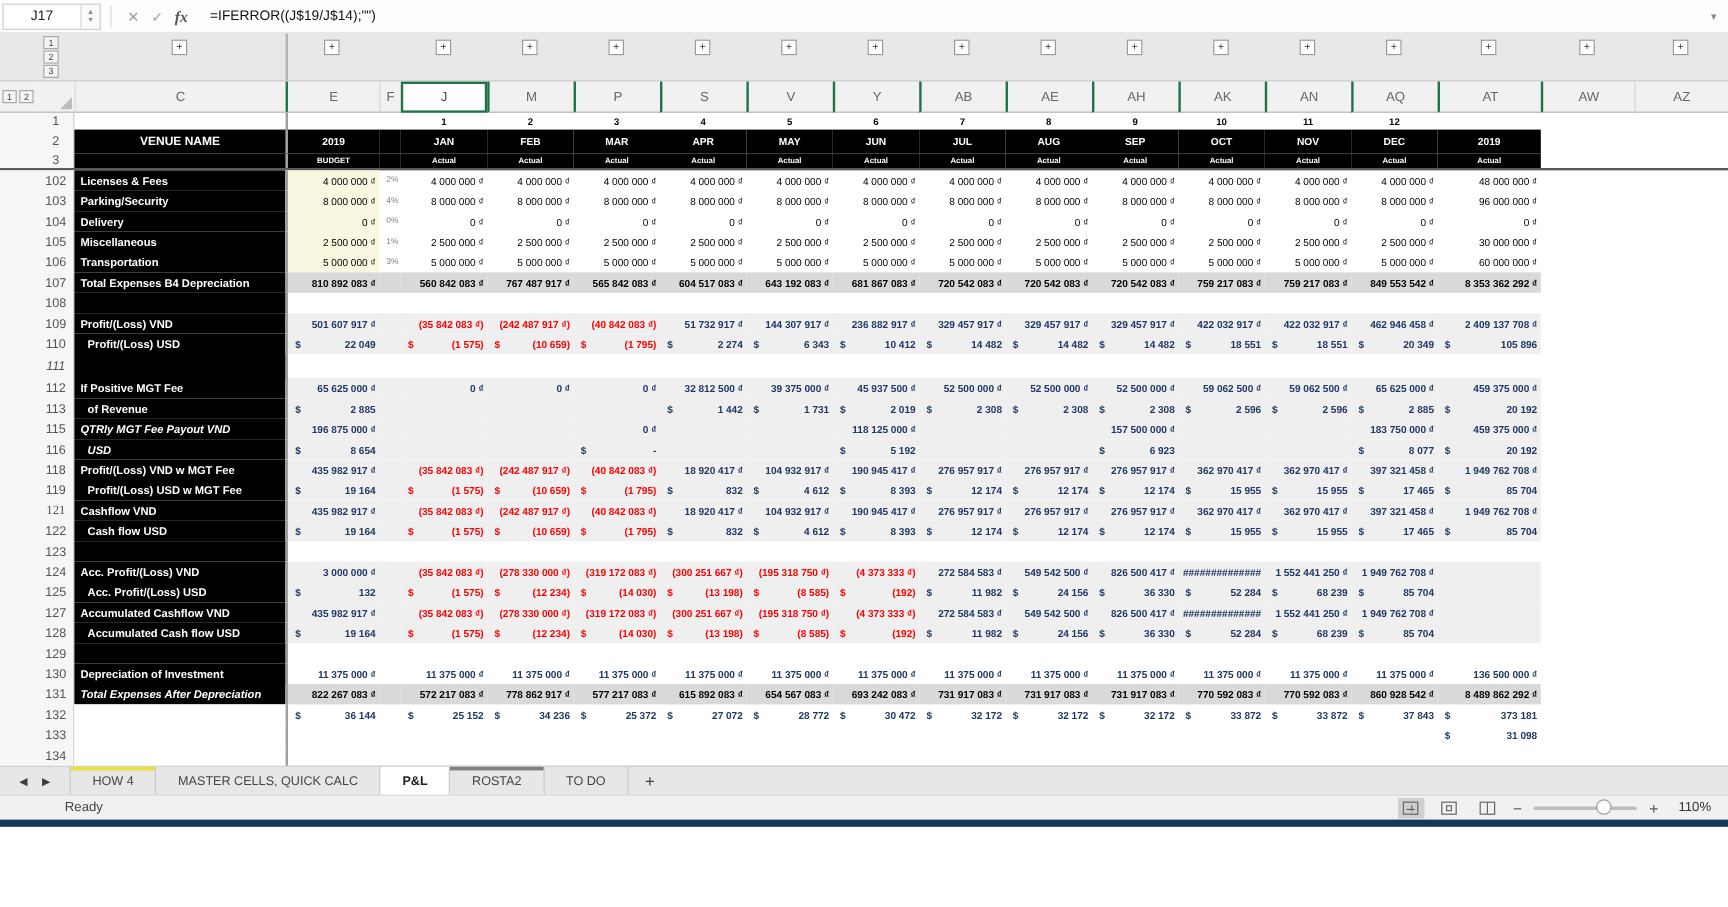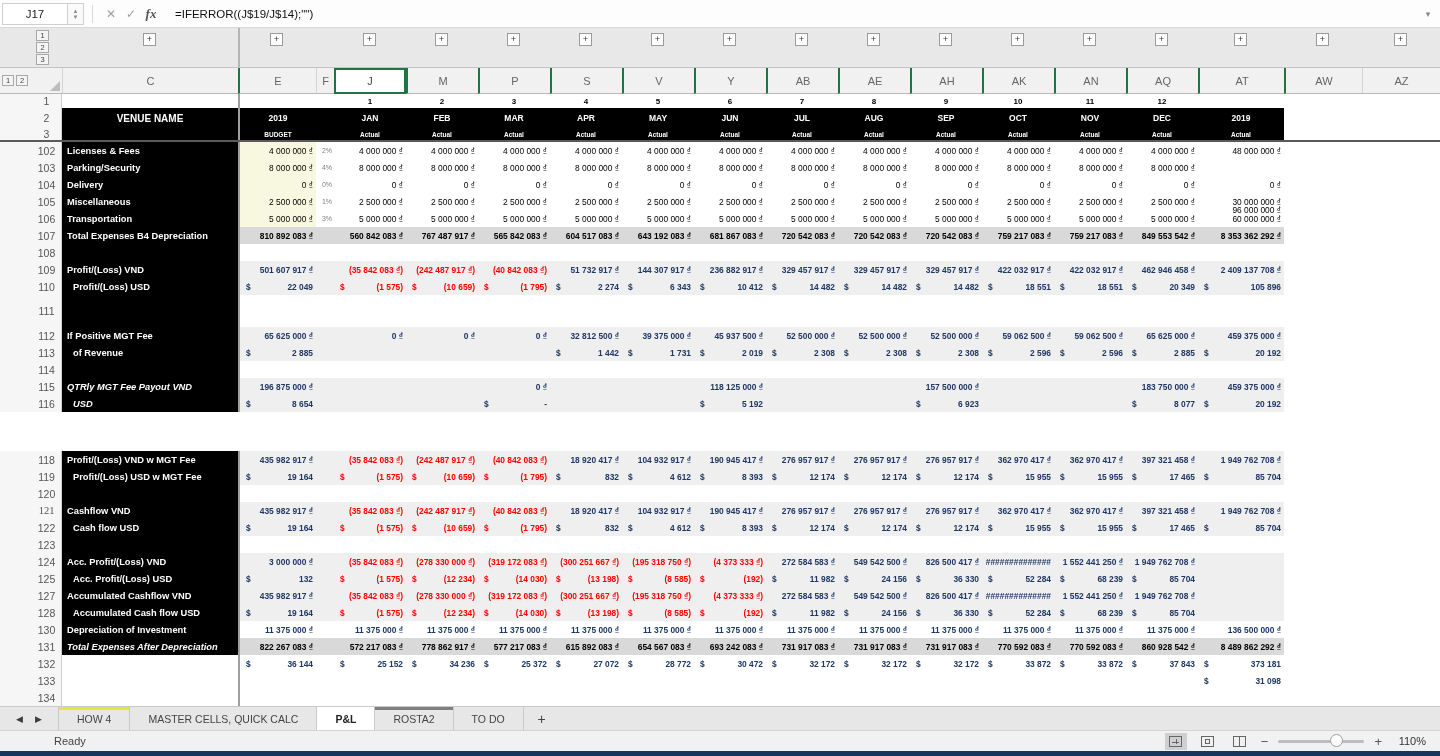--- a/index.html
+++ b/index.html
@@ -287,21 +287,21 @@
         <div class="cell dcell blk" style="width: 72px;">8 000 000 ₫</div>
         <div class="cell dcell blk" style="width: 72px;">8 000 000 ₫</div>
         <div class="cell dcell blk" style="width: 72px;">8 000 000 ₫</div>
         <div class="cell dcell blk" style="width: 72px;">8 000 000 ₫</div>
         <div class="cell dcell blk" style="width: 72px;">8 000 000 ₫</div>
         <div class="cell dcell blk" style="width: 72px;">8 000 000 ₫</div>
         <div class="cell dcell blk" style="width: 72px;">8 000 000 ₫</div>
         <div class="cell dcell blk" style="width: 72px;">8 000 000 ₫</div>
         <div class="cell dcell blk" style="width: 72px;">8 000 000 ₫</div>
         <div class="cell dcell blk" style="width: 72px;">8 000 000 ₫</div>
-        <div class="cell dcell blk" style="width: 86px; margin-top: 42px;">96 000 000 ₫</div>
+        <div class="cell dcell blk" style="width: 86px;">96 000 000 ₫</div>
         <div class="cell " style="width: 78px;"></div>
         <div class="cell " style="width: 78px;"></div>
       </div>
       <div class="row" style="height: 17px;">
         <div class="cell gut" style="width: 32px;"></div>
         <div class="cell rn" style="width: 30px;">104</div>
         <div class="cell lab" style="width: 176px;">Delivery</div>
         <div class="cell dcell paneL yel blk" style="width: 78px;">0 ₫</div>
         <div class="cell pct " style="width: 18px;">0%</div>
         <div class="cell dcell blk" style="width: 72px;">0 ₫</div>
@@ -487,21 +487,21 @@
           <span>$</span>
           <span>20 349</span>
         </div>
         <div class="cell bandL bold pos usdcell" style="width: 86px;">
           <span>$</span>
           <span>105 896</span>
         </div>
         <div class="cell " style="width: 78px;"></div>
         <div class="cell " style="width: 78px;"></div>
       </div>
-      <div class="row" style="height: 32px;">
+      <div class="row" style="height: 20px; font-style: italic;">
         <div class="cell gut" style="width: 32px;"></div>
         <div class="cell rn" style="width: 30px;">111</div>
         <div class="cell lab" style="width: 176px;"></div>
         <div class="cell dcell paneL " style="width: 78px;"></div>
         <div class="cell pct " style="width: 18px;"></div>
         <div class="cell dcell " style="width: 72px;"></div>
         <div class="cell dcell " style="width: 72px;"></div>
         <div class="cell dcell " style="width: 72px;"></div>
         <div class="cell dcell " style="width: 72px;"></div>
         <div class="cell dcell " style="width: 72px;"></div>
@@ -588,42 +588,20 @@
         </div>
         <div class="cell bandL bold pos usdcell" style="width: 86px;">
           <span>$</span>
           <span>20 192</span>
         </div>
         <div class="cell " style="width: 78px;"></div>
         <div class="cell " style="width: 78px;"></div>
       </div>
       <div class="row" style="height: 17px;">
         <div class="cell gut" style="width: 32px;"></div>
-        <div class="cell rn" style="width: 30px;">114</div>
-        <div class="cell lab" style="width: 176px;"></div>
-        <div class="cell dcell paneL " style="width: 78px;"></div>
-        <div class="cell pct " style="width: 18px;"></div>
-        <div class="cell dcell " style="width: 72px;"></div>
-        <div class="cell dcell " style="width: 72px;"></div>
-        <div class="cell dcell " style="width: 72px;"></div>
-        <div class="cell dcell " style="width: 72px;"></div>
-        <div class="cell dcell " style="width: 72px;"></div>
-        <div class="cell dcell " style="width: 72px;"></div>
-        <div class="cell dcell " style="width: 72px;"></div>
-        <div class="cell dcell " style="width: 72px;"></div>
-        <div class="cell dcell " style="width: 72px;"></div>
-        <div class="cell dcell " style="width: 72px;"></div>
-        <div class="cell dcell " style="width: 72px;"></div>
-        <div class="cell dcell " style="width: 72px;"></div>
-        <div class="cell dcell " style="width: 86px;"></div>
-        <div class="cell " style="width: 78px;"></div>
-        <div class="cell " style="width: 78px;"></div>
-      </div>
-      <div class="row" style="height: 17px;">
-        <div class="cell gut" style="width: 32px;"></div>
         <div class="cell rn" style="width: 30px;">115</div>
         <div class="cell lab ital" style="width: 176px;">QTRly MGT Fee Payout VND</div>
         <div class="cell dcell paneL bandL bold pos" style="width: 78px;">196 875 000 ₫</div>
         <div class="cell pct bandL" style="width: 18px;"></div>
         <div class="cell dcell bandL bold pos" style="width: 72px;"></div>
         <div class="cell dcell bandL bold pos" style="width: 72px;"></div>
         <div class="cell dcell bandL bold pos" style="width: 72px;">0 ₫</div>
         <div class="cell dcell bandL bold pos" style="width: 72px;"></div>
         <div class="cell dcell bandL bold pos" style="width: 72px;"></div>
         <div class="cell dcell bandL bold pos" style="width: 72px;">118 125 000 ₫</div>
@@ -670,21 +648,21 @@
           <span>$</span>
           <span>8 077</span>
         </div>
         <div class="cell bandL bold pos usdcell" style="width: 86px;">
           <span>$</span>
           <span>20 192</span>
         </div>
         <div class="cell " style="width: 78px;"></div>
         <div class="cell " style="width: 78px;"></div>
       </div>
-      <div class="row" style="height: 17px; margin-top: 39px;">
+      <div class="row" style="height: 17px;">
         <div class="cell gut" style="width: 32px;"></div>
         <div class="cell rn" style="width: 30px;">118</div>
         <div class="cell lab" style="width: 176px;">Profit/(Loss) VND w MGT Fee</div>
         <div class="cell dcell paneL bandL bold pos" style="width: 78px;">435 982 917 ₫</div>
         <div class="cell pct bandL" style="width: 18px;"></div>
         <div class="cell dcell bandL bold neg" style="width: 72px;">(35 842 083 ₫)</div>
         <div class="cell dcell bandL bold neg" style="width: 72px;">(242 487 917 ₫)</div>
         <div class="cell dcell bandL bold neg" style="width: 72px;">(40 842 083 ₫)</div>
         <div class="cell dcell bandL bold pos" style="width: 72px;">18 920 417 ₫</div>
         <div class="cell dcell bandL bold pos" style="width: 72px;">104 932 917 ₫</div>
@@ -758,42 +736,20 @@
         </div>
         <div class="cell bandL bold pos usdcell" style="width: 86px;">
           <span>$</span>
           <span>85 704</span>
         </div>
         <div class="cell " style="width: 78px;"></div>
         <div class="cell " style="width: 78px;"></div>
       </div>
       <div class="row" style="height: 17px;">
         <div class="cell gut" style="width: 32px;"></div>
-        <div class="cell rn" style="width: 30px;">120</div>
-        <div class="cell lab" style="width: 176px;"></div>
-        <div class="cell dcell paneL " style="width: 78px;"></div>
-        <div class="cell pct " style="width: 18px;"></div>
-        <div class="cell dcell " style="width: 72px;"></div>
-        <div class="cell dcell " style="width: 72px;"></div>
-        <div class="cell dcell " style="width: 72px;"></div>
-        <div class="cell dcell " style="width: 72px;"></div>
-        <div class="cell dcell " style="width: 72px;"></div>
-        <div class="cell dcell " style="width: 72px;"></div>
-        <div class="cell dcell " style="width: 72px;"></div>
-        <div class="cell dcell " style="width: 72px;"></div>
-        <div class="cell dcell " style="width: 72px;"></div>
-        <div class="cell dcell " style="width: 72px;"></div>
-        <div class="cell dcell " style="width: 72px;"></div>
-        <div class="cell dcell " style="width: 72px;"></div>
-        <div class="cell dcell " style="width: 86px;"></div>
-        <div class="cell " style="width: 78px;"></div>
-        <div class="cell " style="width: 78px;"></div>
-      </div>
-      <div class="row" style="height: 17px;">
-        <div class="cell gut" style="width: 32px;"></div>
         <div class="cell rn" style="width: 30px; font-family: Liberation Serif, serif;">121</div>
         <div class="cell lab" style="width: 176px;">Cashflow VND</div>
         <div class="cell dcell paneL bandL bold pos" style="width: 78px;">435 982 917 ₫</div>
         <div class="cell pct bandL" style="width: 18px;"></div>
         <div class="cell dcell bandL bold neg" style="width: 72px;">(35 842 083 ₫)</div>
         <div class="cell dcell bandL bold neg" style="width: 72px;">(242 487 917 ₫)</div>
         <div class="cell dcell bandL bold neg" style="width: 72px;">(40 842 083 ₫)</div>
         <div class="cell dcell bandL bold pos" style="width: 72px;">18 920 417 ₫</div>
         <div class="cell dcell bandL bold pos" style="width: 72px;">104 932 917 ₫</div>
         <div class="cell dcell bandL bold pos" style="width: 72px;">190 945 417 ₫</div>
@@ -1049,20 +1005,42 @@
         </div>
         <div class="cell bandL bold pos usdcell" style="width: 72px;">
           <span>$</span>
           <span>68 239</span>
         </div>
         <div class="cell bandL bold pos usdcell" style="width: 72px;">
           <span>$</span>
           <span>85 704</span>
         </div>
         <div class="cell dcell bandL bold" style="width: 86px;"></div>
+        <div class="cell " style="width: 78px;"></div>
+        <div class="cell " style="width: 78px;"></div>
+      </div>
+      <div class="row" style="height: 17px;">
+        <div class="cell gut" style="width: 32px;"></div>
+        <div class="cell rn" style="width: 30px;">129</div>
+        <div class="cell lab" style="width: 176px;"></div>
+        <div class="cell dcell paneL " style="width: 78px;"></div>
+        <div class="cell pct " style="width: 18px;"></div>
+        <div class="cell dcell " style="width: 72px;"></div>
+        <div class="cell dcell " style="width: 72px;"></div>
+        <div class="cell dcell " style="width: 72px;"></div>
+        <div class="cell dcell " style="width: 72px;"></div>
+        <div class="cell dcell " style="width: 72px;"></div>
+        <div class="cell dcell " style="width: 72px;"></div>
+        <div class="cell dcell " style="width: 72px;"></div>
+        <div class="cell dcell " style="width: 72px;"></div>
+        <div class="cell dcell " style="width: 72px;"></div>
+        <div class="cell dcell " style="width: 72px;"></div>
+        <div class="cell dcell " style="width: 72px;"></div>
+        <div class="cell dcell " style="width: 72px;"></div>
+        <div class="cell dcell " style="width: 86px;"></div>
         <div class="cell " style="width: 78px;"></div>
         <div class="cell " style="width: 78px;"></div>
       </div>
       <div class="row" style="height: 17px;">
         <div class="cell gut" style="width: 32px;"></div>
         <div class="cell rn" style="width: 30px;">130</div>
         <div class="cell lab" style="width: 176px;">Depreciation of Investment</div>
         <div class="cell dcell paneL bold pos" style="width: 78px;">11 375 000 ₫</div>
         <div class="cell pct " style="width: 18px;"></div>
         <div class="cell dcell bold pos" style="width: 72px;">11 375 000 ₫</div>

